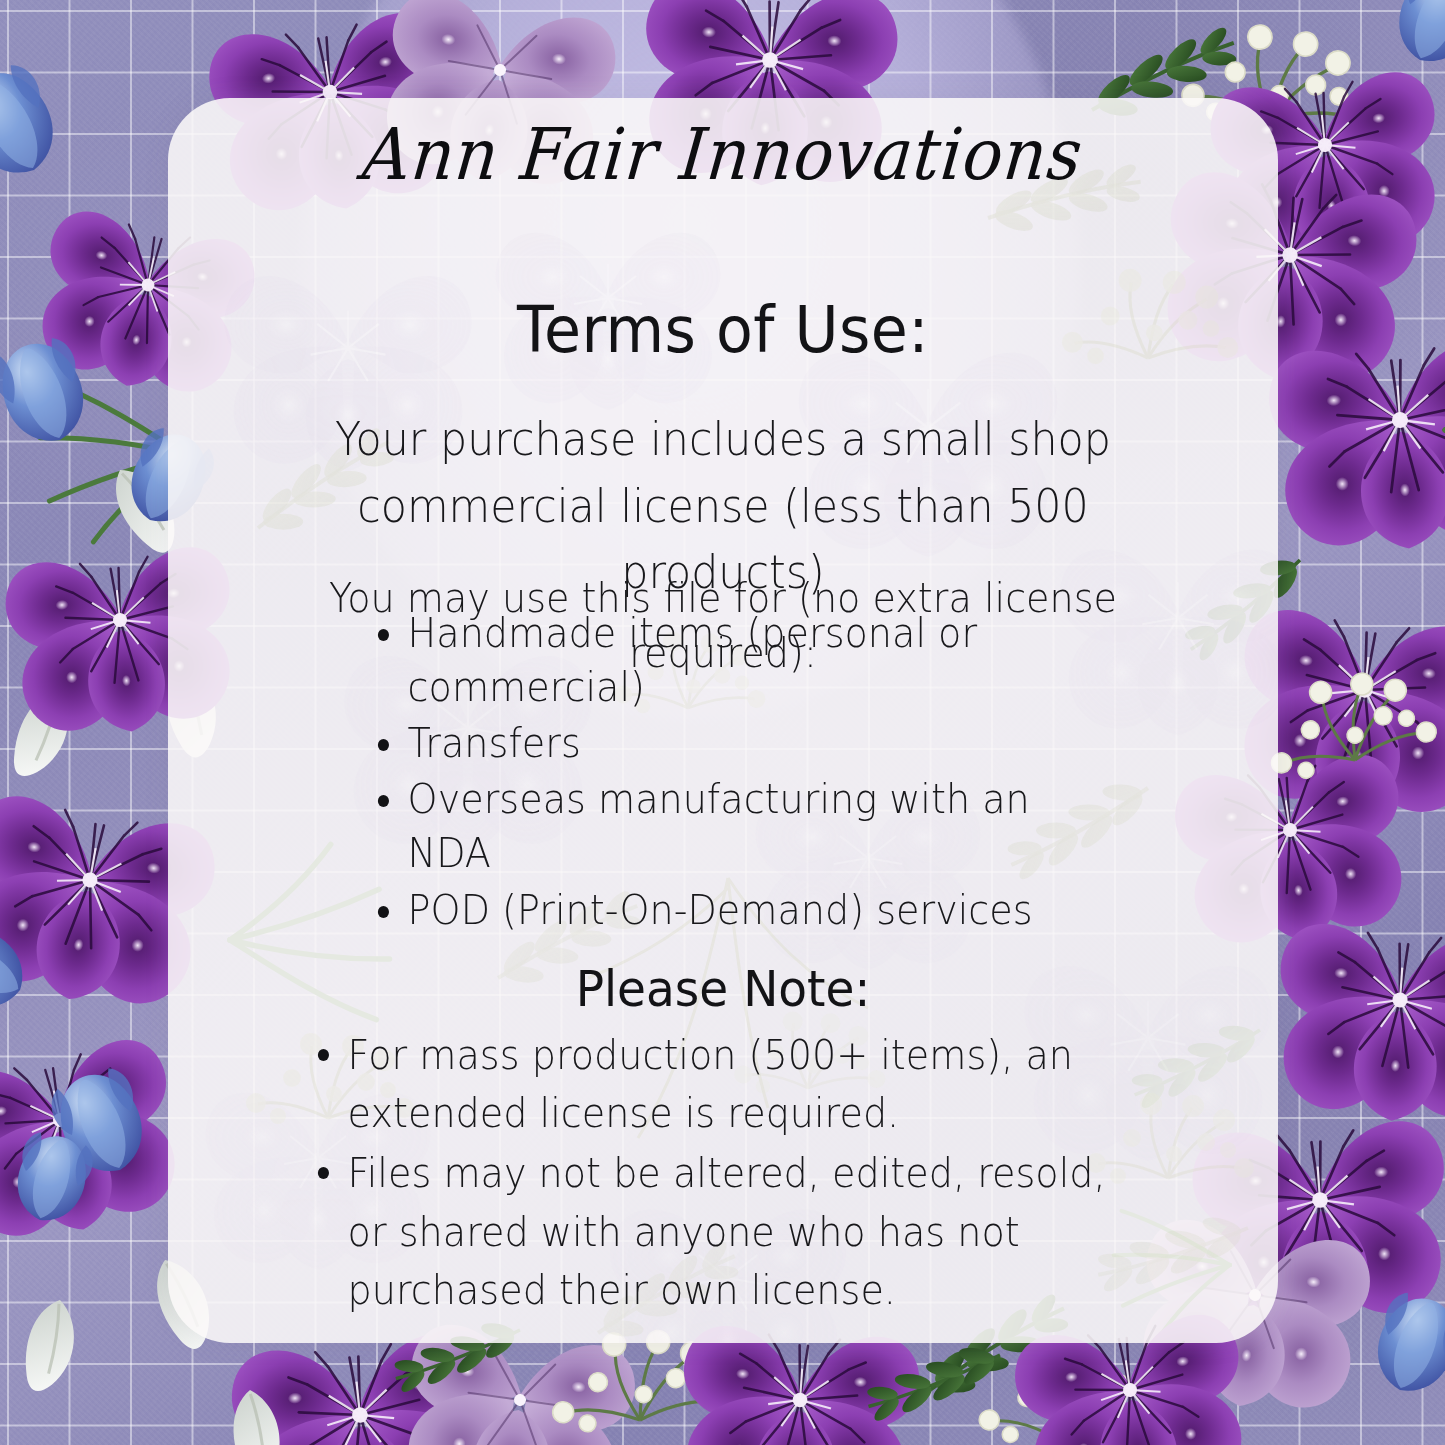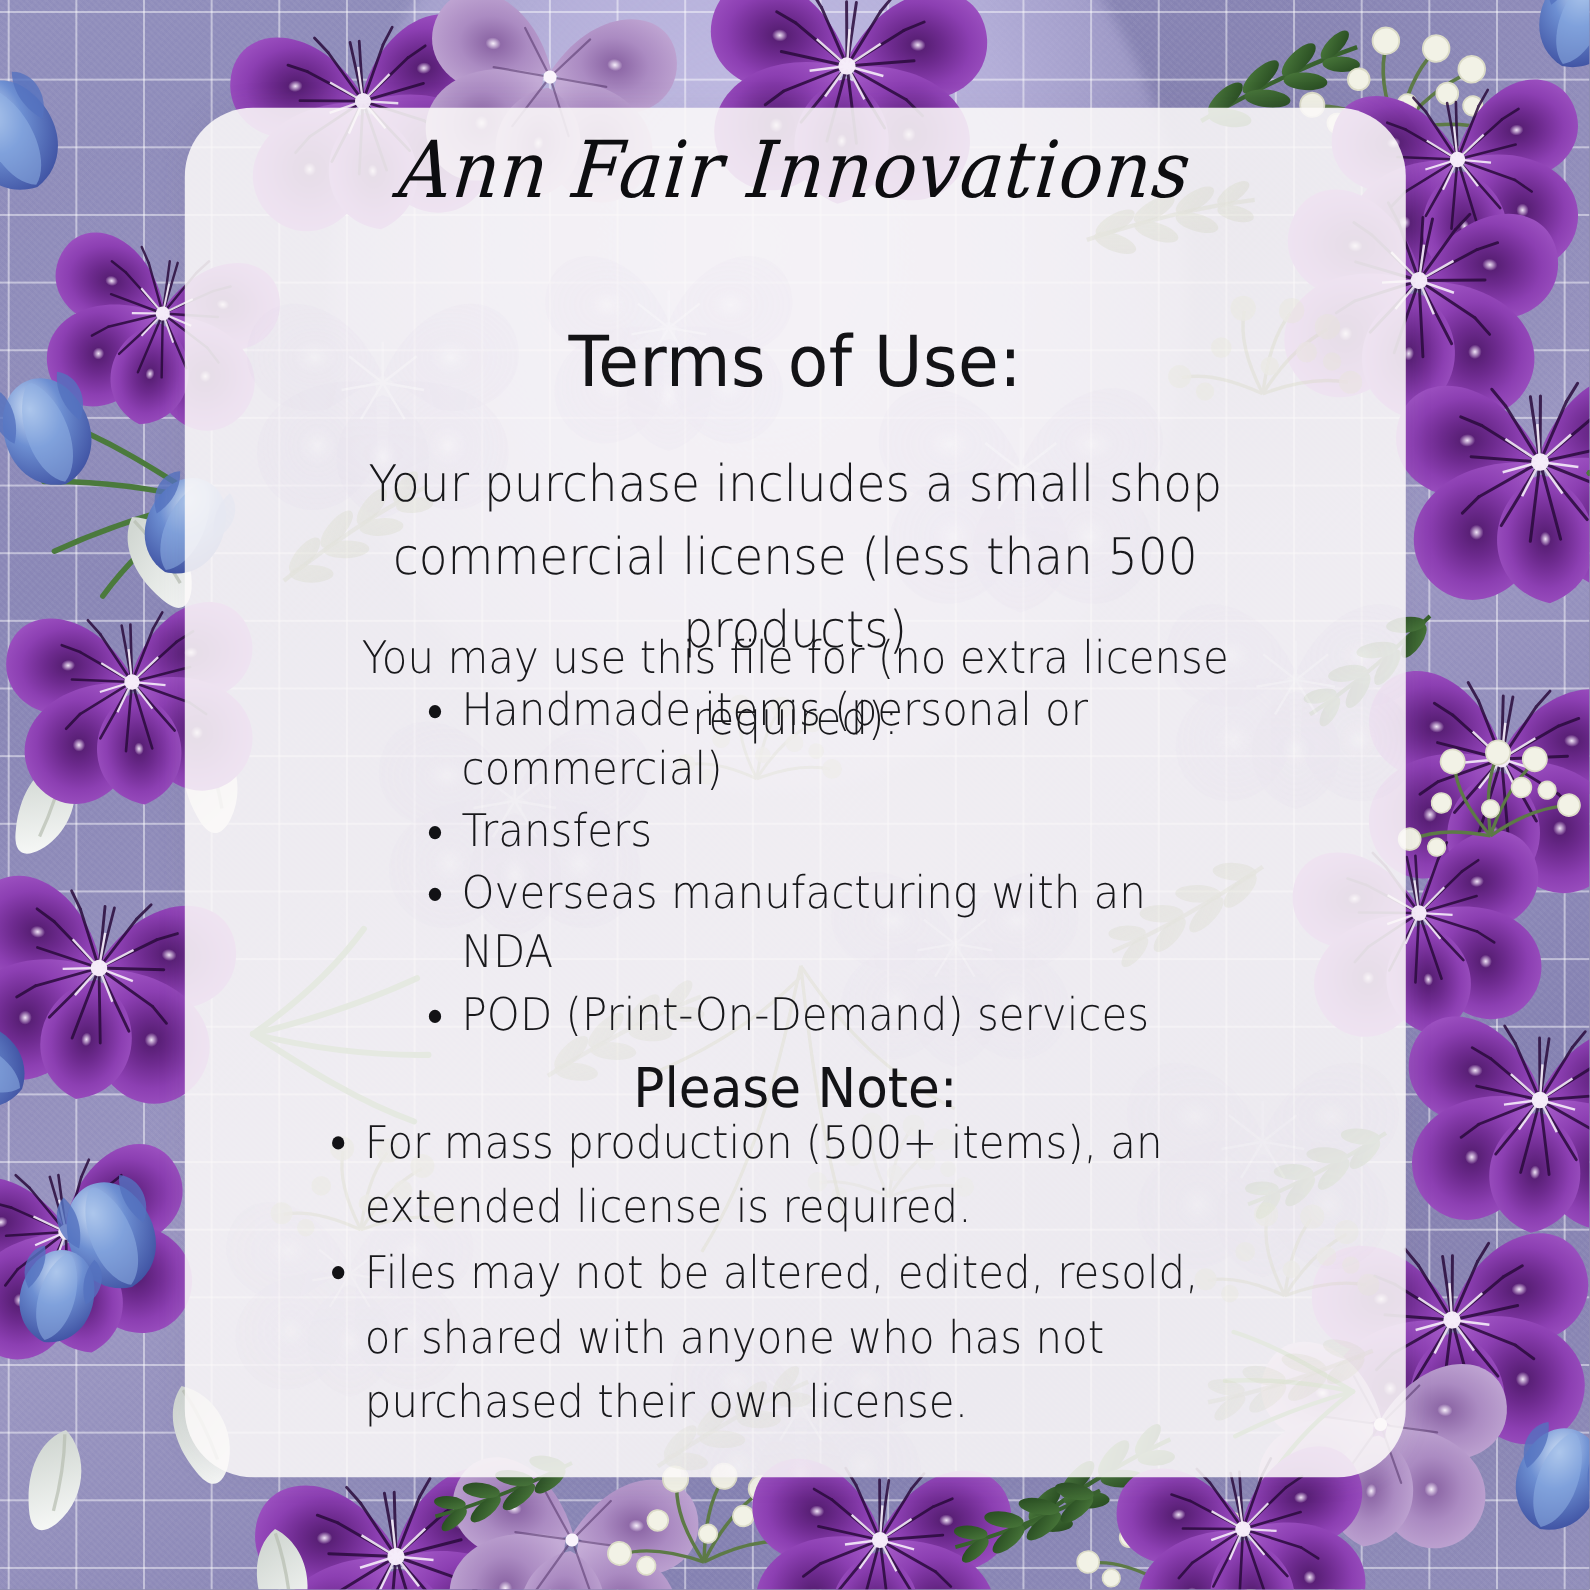--- a/index.html
+++ b/index.html
@@ -141,35 +141,35 @@
     font-weight: 300;
     color: #18181b;
     transform: scaleX(.93);
   }
 
   .list-uses {
     position: absolute;
     left: 208px;
     top: 508px;
     width: 760px;
-    margin: 12px;
+    margin: 0;
     padding: 0;
     list-style: none;
     font-family: "DejaVu Sans", sans-serif;
     font-size: 41px;
     line-height: 1.32;
     font-weight: 300;
     color: #18181b;
   }
   .list-notes {
     position: absolute;
     left: 132px;
     top: 912px;
     width: 860px;
-    margin: 0;
+    margin: 16px;
     padding: 0;
     list-style: none;
     font-family: "DejaVu Sans", sans-serif;
     font-size: 41px;
     line-height: 1.42;
     font-weight: 300;
     color: #18181b;
   }
   .list-uses li, .list-notes li {
     position: relative;

